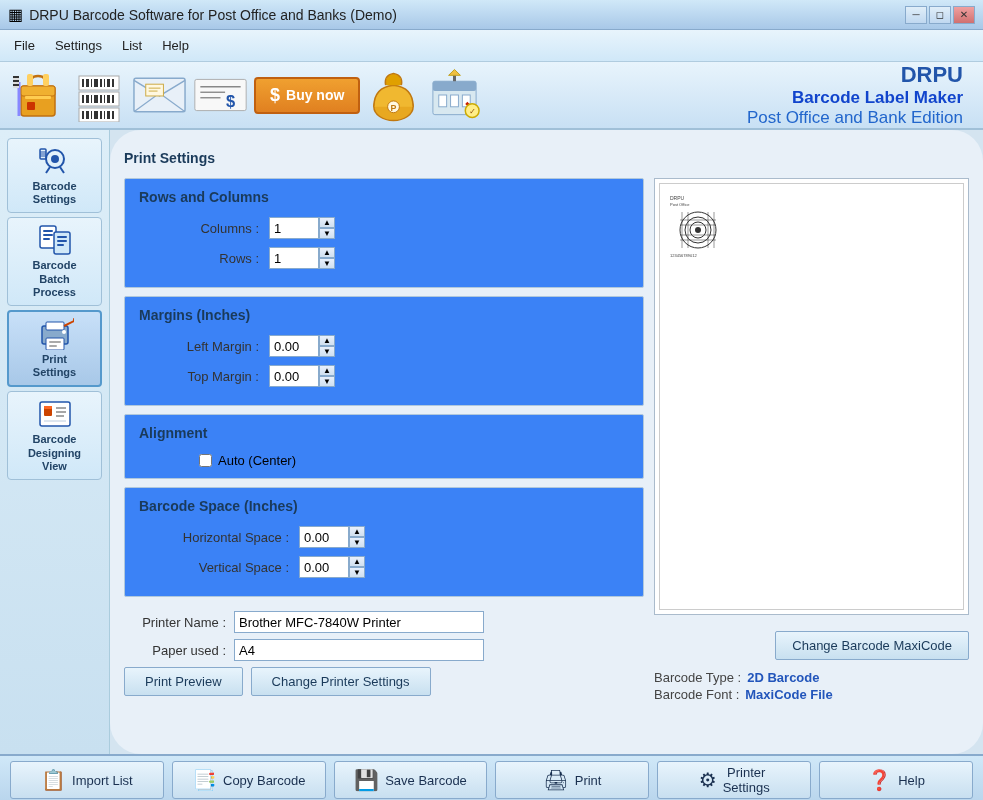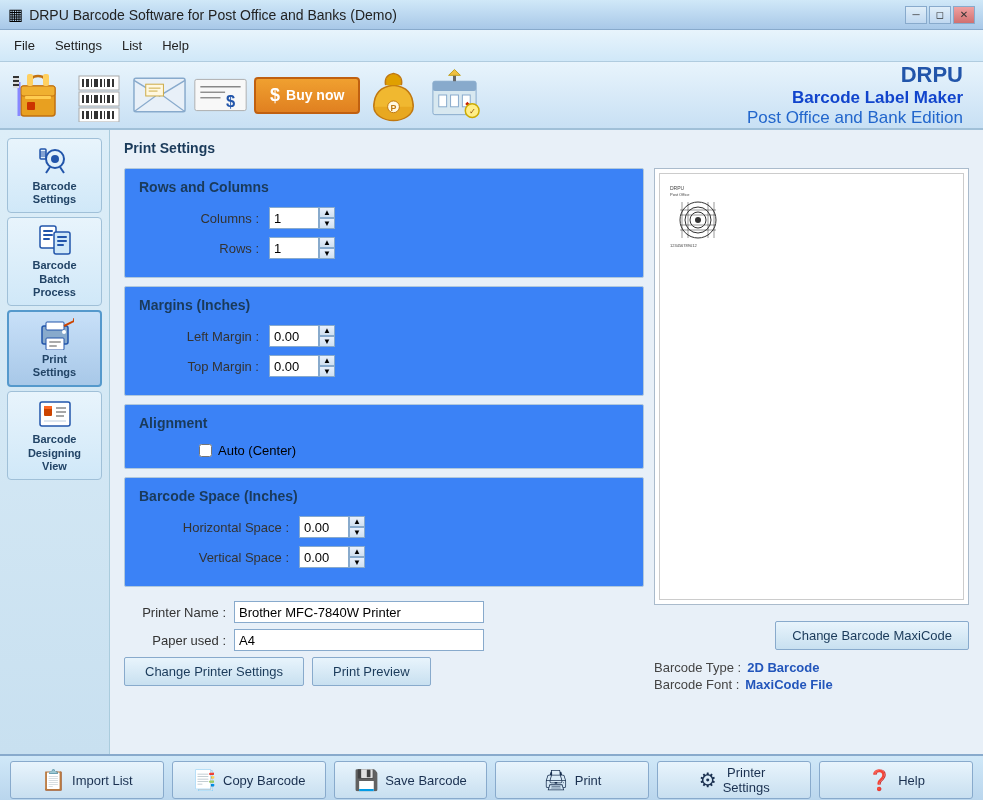--- a/index.html
+++ b/index.html
@@ -31,21 +31,21 @@
     
     .main-layout { display: flex; height: calc(800px - 30px - 28px - 68px - 50px); }
 
     
     .sidebar { width: 110px; background: linear-gradient(to bottom, #ddeef8, #c8e0f0); border-right: 1px solid #aaccdd; display: flex; flex-direction: column; align-items: center; padding: 8px 4px; gap: 4px; }
     .sidebar-item { width: 95px; border: 1px solid #a0c0d8; border-radius: 4px; background: linear-gradient(to bottom, #e8f4fc, #d0e8f8); padding: 6px 4px; text-align: center; cursor: pointer; display: flex; flex-direction: column; align-items: center; gap: 3px; }
     .sidebar-item.active { background: linear-gradient(to bottom, #c8e0f8, #a8c8e8); border: 2px solid #5599cc; }
     .sidebar-label { font-size: 11px; color: #224466; font-weight: bold; line-height: 1.2; }
 
     
-    .content-area { flex: 1; background: #e8f0f8; padding: 10px 14px; display: flex; flex-direction: column; gap: 8px; overflow-y: auto; }
+    .content-area { flex: 1; background: #e8f0f8; padding: 20px 14px; display: flex; flex-direction: column; gap: 8px; overflow-y: auto; border-radius: 31px; }
 
     .section-title { font-size: 14px; font-weight: bold; color: #1a3a5a; margin-bottom: 4px; }
     .section-box { background: #3b82f6; border: 1px solid #b0c8dc; border-radius: 2px; padding: 10px 14px; }
 
     .form-row { display: flex; align-items: center; margin-bottom: 8px; }
     .form-label { width: 130px; text-align: right; padding-right: 10px; color: #333; font-size: 13px; }
     .spinner-wrap { display: flex; align-items: center; }
     .spinner-input { width: 50px; height: 22px; border: 1px solid #88aacc; padding: 2px 4px; font-size: 13px; text-align: left; background: white; }
     .spinner-btns { display: flex; flex-direction: column; }
     .spinner-btn { width: 16px; height: 11px; border: 1px solid #88aacc; background: linear-gradient(to bottom, #e8f0fc, #d0e0f0); cursor: pointer; font-size: 8px; display: flex; align-items: center; justify-content: center; line-height: 1; }
@@ -370,22 +370,22 @@
         <div style="padding: 6px 0;">
           <div class="printer-row">
             <span class="printer-label">Printer Name :</span>
             <input class="printer-input" type="text" value="Brother MFC-7840W Printer" style="">
           </div>
           <div class="printer-row">
             <span class="printer-label">Paper used :</span>
             <input class="printer-input" type="text" value="A4" style="">
           </div>
           <div class="action-buttons">
+            <button class="action-btn">Print Preview</button>
             <button class="action-btn">Change Printer Settings</button>
-            <button class="action-btn">Print Preview</button>
           </div>
         </div>
 
       </div>
 
       <div class="right-col">
         <div class="preview-box">
           <div class="preview-inner">
 
             <div style="padding:8px;">

